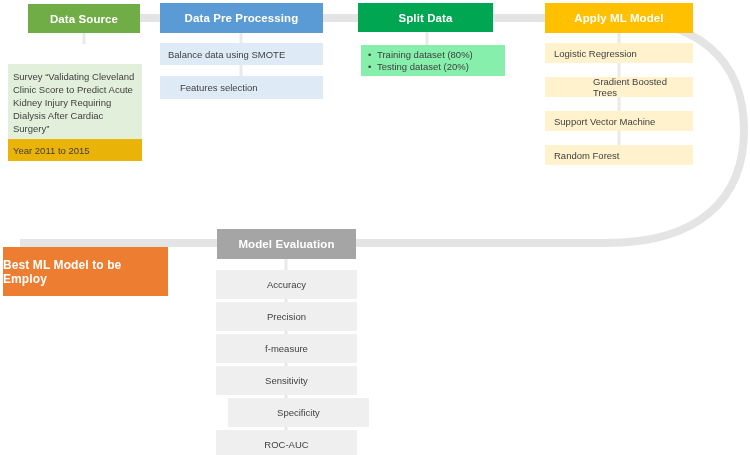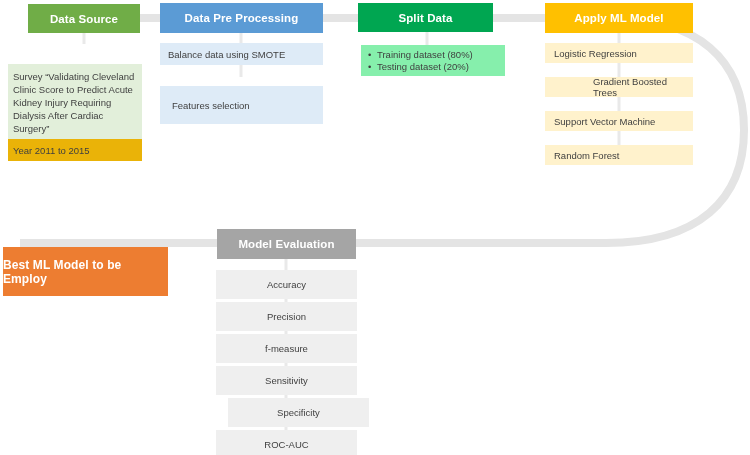--- a/index.html
+++ b/index.html
@@ -39,21 +39,21 @@
 
   
   .h-datasource  { left: 28px;  top: 4px;   width: 112px; height: 29px; background: #70AD47; }
   .b-survey      { left: 8px;   top: 43px;  width: 134px; height: 80px; background: #E2EFDA;
                    align-items: flex-start; padding: 6px 6px 0 5px; line-height: 13px; margin-top: 21px; }
   .b-year        { left: 8px;   top: 139px; width: 134px; height: 22px; background: #eab308; padding-left: 5px; }
 
   
   .h-preproc     { left: 160px; top: 3px;   width: 163px; height: 30px; background: #5B9BD5; }
   .b-balance     { left: 160px; top: 43px;  width: 163px; height: 22px; background: #DEEBF7; padding-left: 8px; }
-  .b-features    { left: 160px; top: 76px;  width: 163px; height: 38px; background: #DEEBF7; padding-left: 12px; margin-top: 10px; }
+  .b-features    { left: 160px; top: 76px;  width: 163px; height: 23px; background: #DEEBF7; padding-left: 20px; }
 
   
   .h-split       { left: 358px; top: 3px;   width: 135px; height: 29px; background: #00A651; }
   .b-split       { left: 361px; top: 45px;  width: 144px; height: 31px; background: #86efac;
                    align-items: flex-start; padding: 4px 4px 0 6px; }
   .b-split ul    { list-style: none; }
   .b-split li    { font-size: 9.5px; color: #3f3f3f; line-height: 11.5px; padding-left: 10px; position: relative; }
   .b-split li::before { content: "•"; position: absolute; left: 1px; }
 
   

